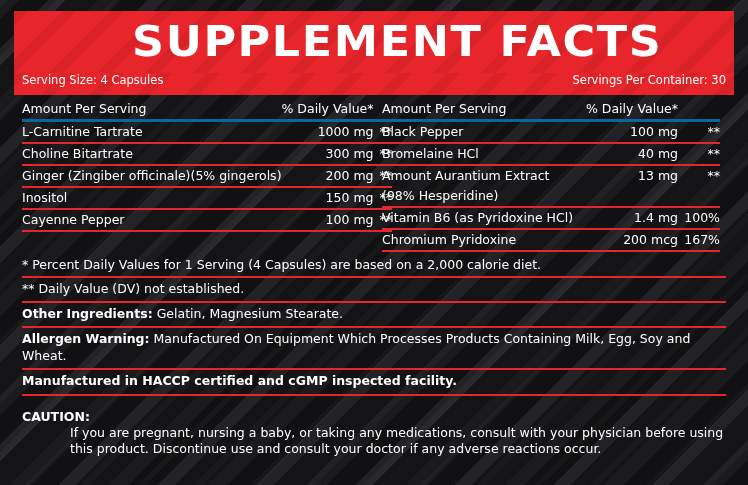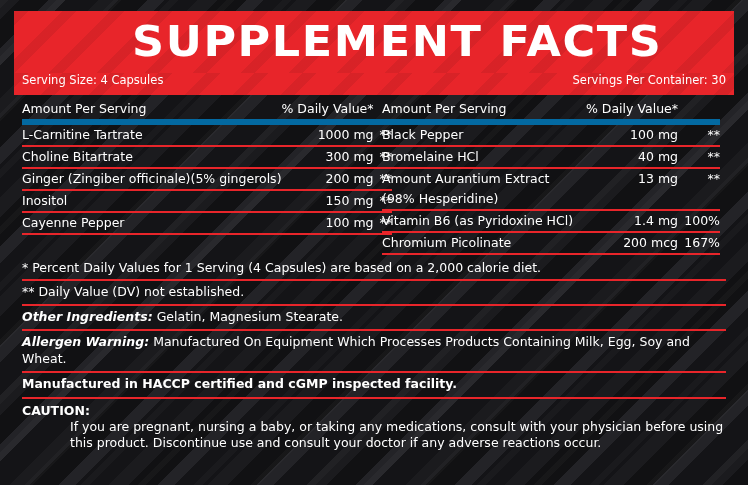--- a/index.html
+++ b/index.html
@@ -141,36 +141,36 @@
   }
   table.facts .amt, table.facts .dv {
     text-align: right;
   }
   table.facts .amt { width: 74px; }
   table.facts .dv  { width: 42px; padding-left: 6px; }
   table.facts tr.line > * {
     border-bottom: 2px solid #e8252a;
   }
   table.facts tr.head > * {
-    border-bottom: 6px solid #0369a1;
+    border-bottom: 3px solid #0369a1;
   }
   table.facts tr.noline > * { border-bottom: none; }
   .nm { padding-right: 4px; }
   .indent { padding-left: 7px; }
 
   
   .note {
     font-size: 12.5px;
     line-height: 1.3;
     padding: 3px 0 3px 0;
   }
   .note.first { padding-top: 5px; }
   .blk { padding: 3px 0 4px 0; font-size: 12.5px; line-height: 1.32; }
-  .blk b { font-weight: bold; font-style: italic; }
-  .caution-title { font-size: 12.5px; font-weight: bold; padding-top: 4px; }
+  .blk b { font-weight: bold; }
+  .caution-title { font-size: 12.5px; font-weight: bold; padding-top: 13px; }
   .caution-body { font-size: 12.5px; line-height: 1.34; padding-top: 1px; margin-left: 48px; }
   .bold { font-weight: bold; }
 </style>
 </head>
 <body>
 
 <div id="bg"></div>
 
 <div id="panel">
 
@@ -251,21 +251,21 @@
             <td class="nm indent">(98% Hesperidine)</td>
             <td class="amt"></td>
             <td class="dv"></td>
           </tr>
           <tr class="line">
             <td class="nm">Vitamin B6 (as Pyridoxine HCl)</td>
             <td class="amt">1.4 mg</td>
             <td class="dv">100%</td>
           </tr>
           <tr class="line">
-            <td class="nm">Chromium Picolinate</td>
+            <td class="nm">Chromium Pyridoxine</td>
             <td class="amt">200 mcg</td>
             <td class="dv">167%</td>
           </tr>
         </tbody>
           </table>
       </div>
 
     </div>
 
     <div class="note first">* Percent Daily Values for 1 Serving (4 Capsules) are based on a 2,000 calorie diet.</div>

